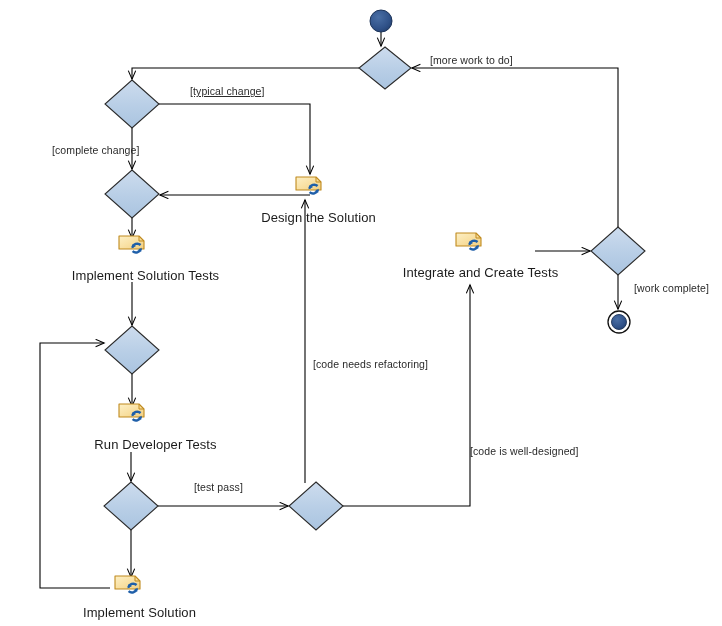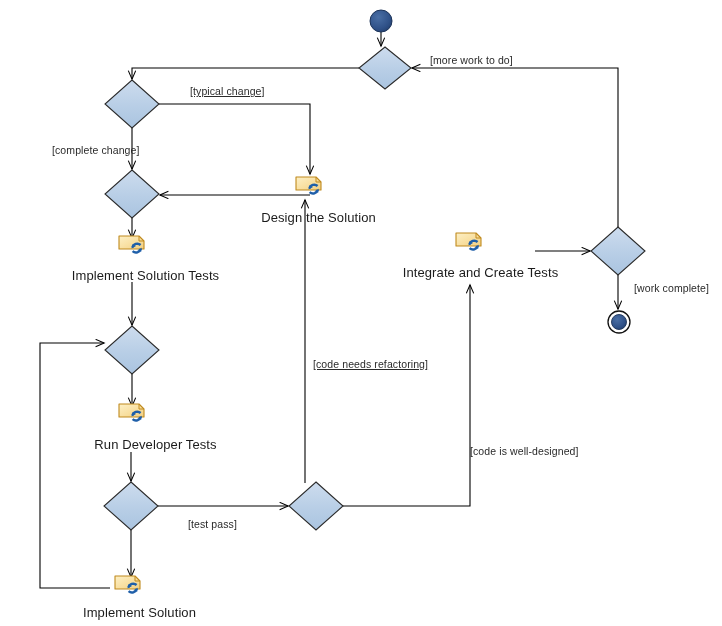--- a/index.html
+++ b/index.html
@@ -159,18 +159,18 @@
       <div class="node-label" style="left: 137px; top: 268px;">Implement Solution Tests</div>
       <div class="node-label" style="left: 139px; top: 437px; margin-left: 8px;">Run Developer Tests</div>
       <div class="node-label" style="left: 131px; top: 605px;">Implement Solution</div>
       <div class="node-label" style="left: 472px; top: 265px;">Integrate and Create Tests</div>
     </div>
   <div id="guards-layer">
       <div class="guard-label" style="left: 430px; top: 54px;">[more work to do]</div>
       <div class="guard-label" style="left: 190px; top: 85px; text-decoration: underline;">[typical change]</div>
       <div class="guard-label" style="left: 52px; top: 144px;">[complete change]</div>
       <div class="guard-label" style="left: 634px; top: 282px;">[work complete]</div>
-      <div class="guard-label" style="left: 313px; top: 358px; text-decoration: underline;">[code needs refactoring]</div>
+      <div class="guard-label" style="left: 313px; top: 358px;">[code needs refactoring]</div>
       <div class="guard-label" style="left: 470px; top: 445px;">[code is well-designed]</div>
-      <div class="guard-label" style="left: 188px; top: 481px; margin-top: 37px;">[test pass]</div>
+      <div class="guard-label" style="left: 194px; top: 481px;">[test pass]</div>
     </div>
 
 </div>
 
 </body></html>

